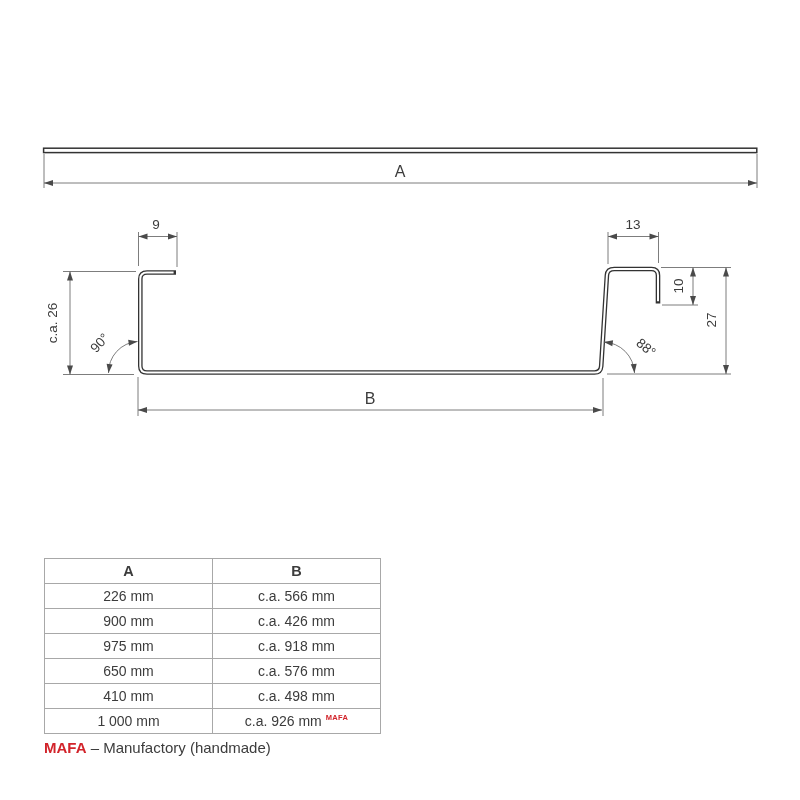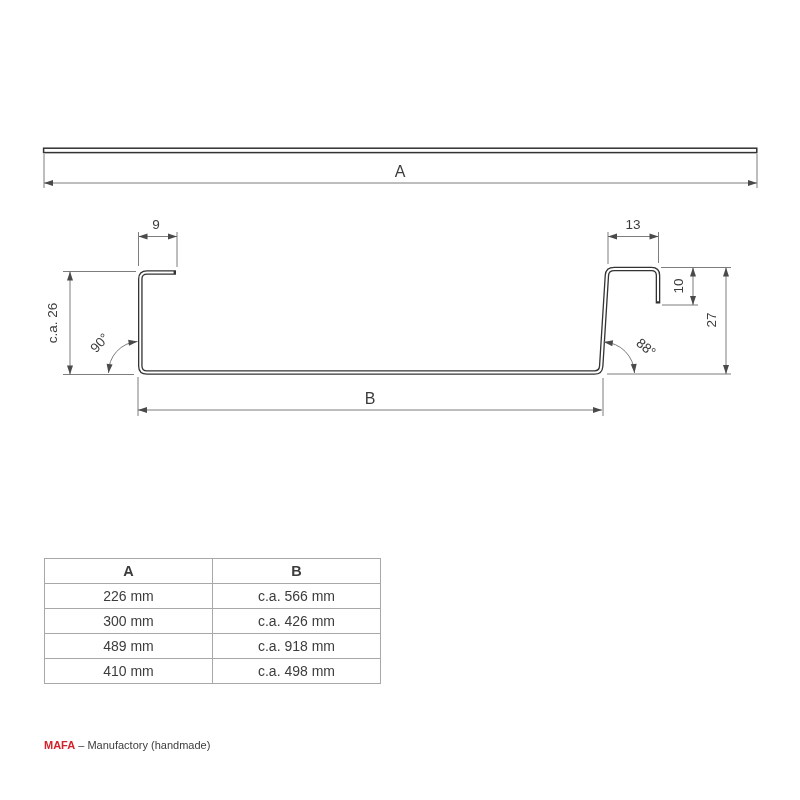--- a/index.html
+++ b/index.html
@@ -55,21 +55,21 @@
     font-weight: bold;
     color: #d2232a;
     vertical-align: 6px;
     margin-left: 4px;
     letter-spacing: 0.3px;
   }
   .footnote {
     position: absolute;
     left: 44px;
     top: 739px;
-    font-size: 11px;
+    font-size: 15px;
     color: #3c3c3c;
   }
   .footnote .term {
     color: #d2232a;
     font-weight: bold;
   }
 </style>
 </head>
 <body>
 
@@ -189,30 +189,38 @@
     <tbody>
         <tr>
       <th style="width:167px">A</th>
       <th>B</th>
     </tr>
     <tr>
       <td>226 mm</td>
       <td>c.a. 566 mm</td>
     </tr>
     <tr>
-      <td>300 mm</td>
+      <td>900 mm</td>
       <td>c.a. 426 mm</td>
     </tr>
     <tr>
-      <td>489 mm</td>
+      <td>975 mm</td>
       <td>c.a. 918 mm</td>
+    </tr>
+    <tr>
+      <td>650 mm</td>
+      <td>c.a. 576 mm</td>
     </tr>
     <tr>
       <td>410 mm</td>
       <td>c.a. 498 mm</td>
+    </tr>
+    <tr>
+      <td>1 000 mm</td>
+      <td><span>c.a. 926 mm</span><span class="mafa-sup">MAFA</span></td>
     </tr>
   </tbody>
     </table>
 
   <div class="footnote">
     <span class="term">MAFA</span>
     <span>– Manufactory (handmade)</span>
   </div>
 
 </div>

